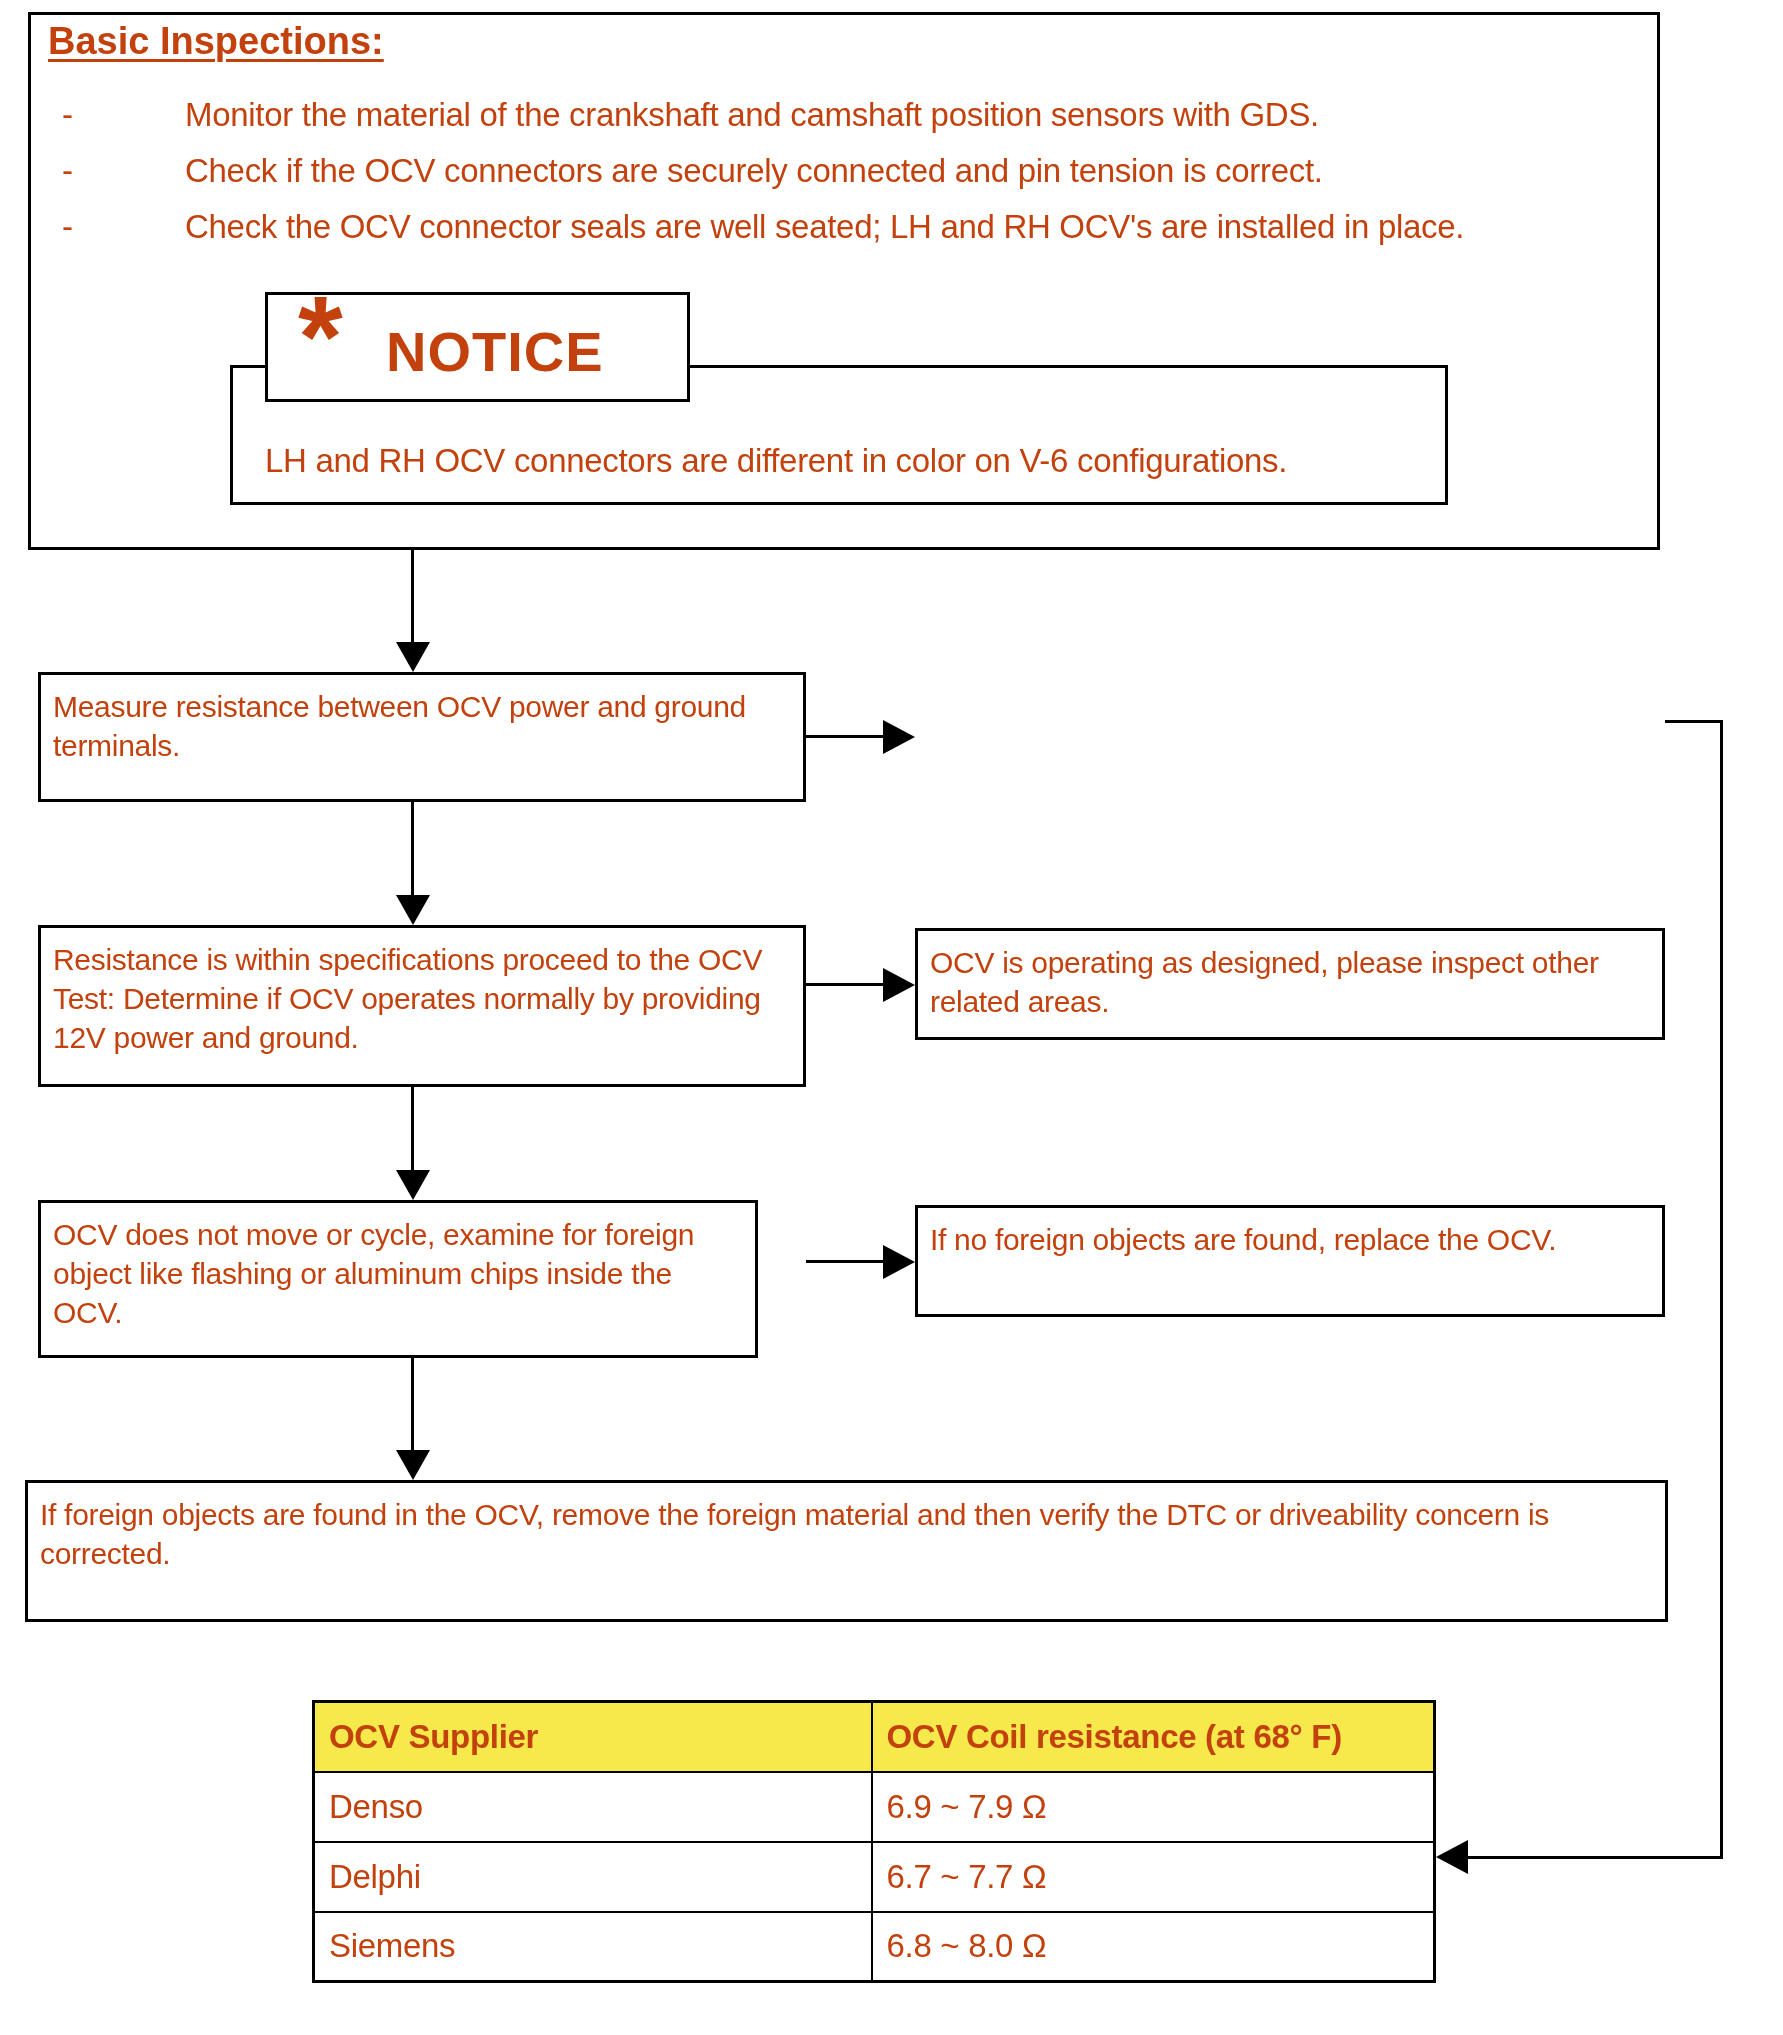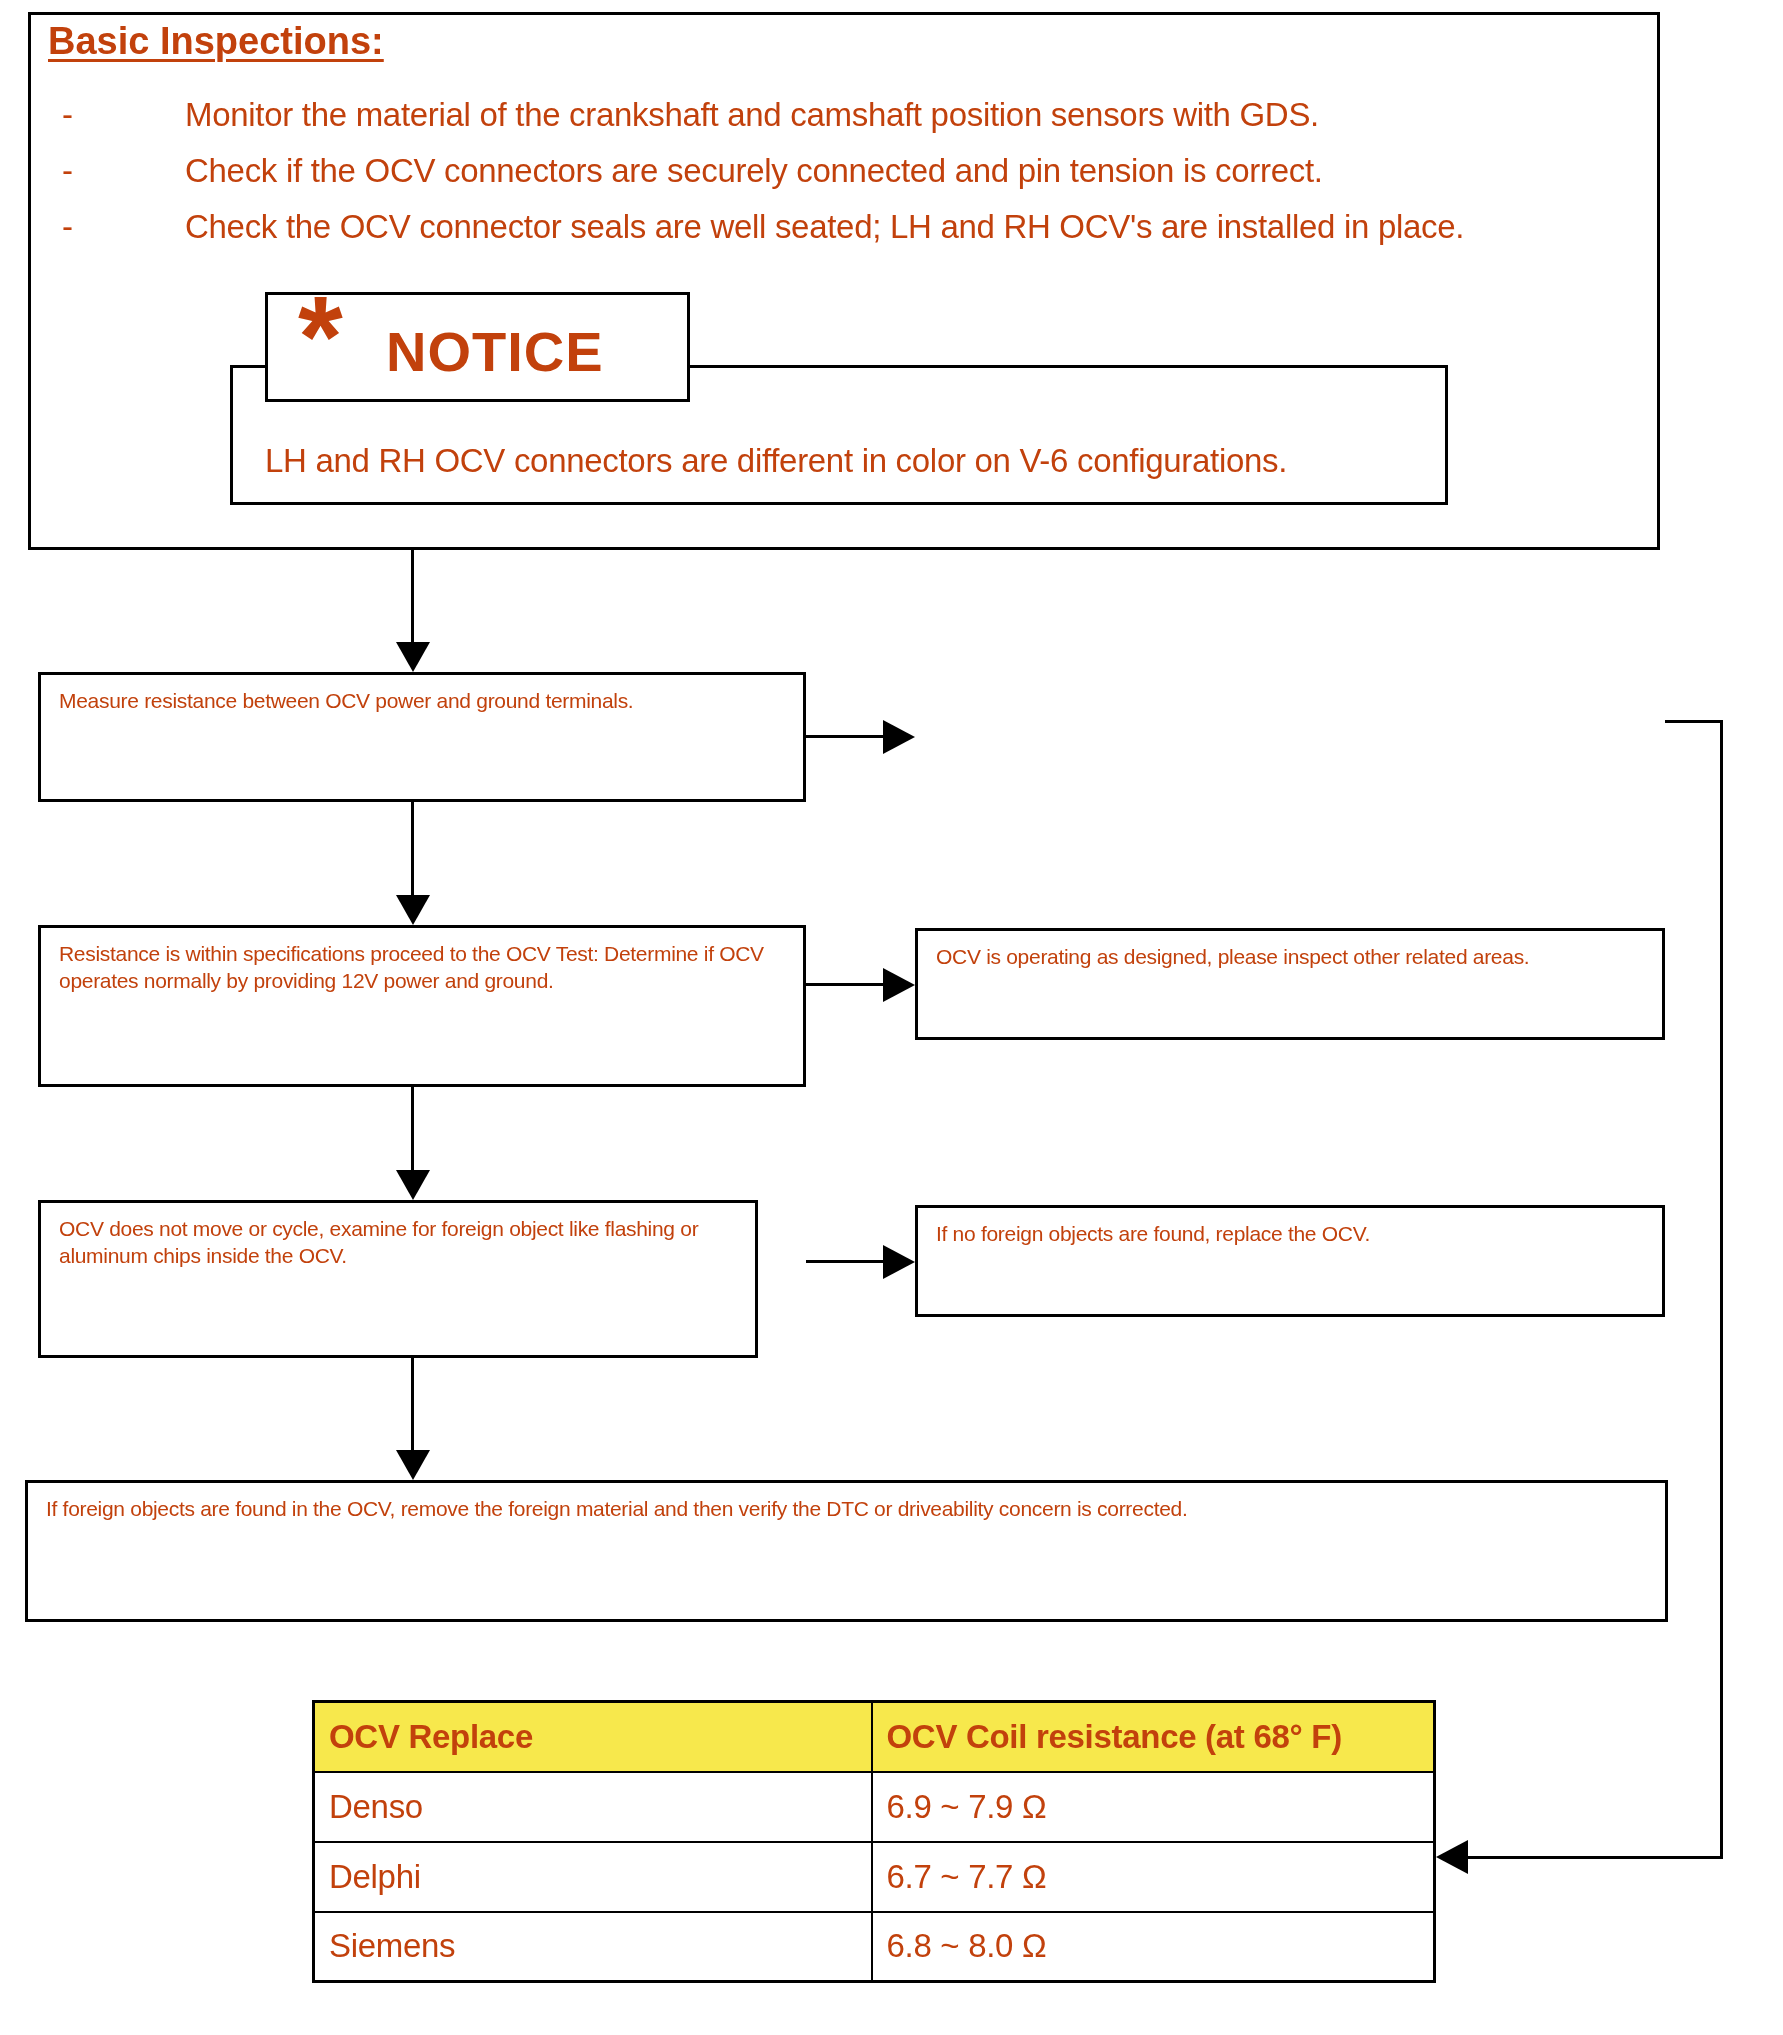--- a/index.html
+++ b/index.html
@@ -4,21 +4,21 @@
 <style>
   html, body { margin:0; padding:0; background:#ffffff; }
   .page {
     position:relative; width:1783px; height:2035px; background:#ffffff;
     font-family:"Liberation Sans","DejaVu Sans",sans-serif; color:#c2410c;
     overflow:hidden;
   }
   .frame { position:absolute; border:3px solid #000; box-sizing:border-box; background:transparent; }
   .box {
     position:absolute; border:3px solid #000; box-sizing:border-box; background:#fff;
-    padding:12px 18px; font-size:21px; letter-spacing:-0.3px; line-height:1.30;
+    padding:12px 12px; font-size:30px; letter-spacing:-0.3px; line-height:1.30;
   }
   .title {
     position:absolute; font-size:38px; font-weight:700;
     text-decoration:underline; text-decoration-thickness:3px; text-underline-offset:5px;
   }
   .bullet { position:absolute; display:flex; font-size:33px; letter-spacing:-0.3px; white-space:nowrap; }
   .bullet .dash { width:123px; flex:0 0 123px; }
   .notice-label-box {
     position:absolute; border:3px solid #000; box-sizing:border-box; background:#fff; z-index:2;
   }
@@ -101,21 +101,21 @@
   <div class="box" style="left:915px; top:1205px; width:750px; height:112px;">If no foreign objects are found, replace the OCV.</div>
 
   <div class="vline" style="left:411px; top:1358px; height:92px;"></div>
   <div class="arr-down" style="left:396px; top:1450px;"></div>
 
   <div class="box" style="left:25px; top:1480px; width:1643px; height:142px;">If foreign objects are found in the OCV, remove the foreign material and then verify the DTC or driveability concern is corrected.</div>
 
   <table class="spec">
     <tbody>
         <tr style="background-color: rgb(247, 232, 76);">
-      <th class="col-supplier">OCV Replace</th>
+      <th class="col-supplier">OCV Supplier</th>
       <th>OCV Coil resistance (at 68° F)</th>
     </tr>
     <tr>
       <td>Denso</td>
       <td>6.9 ~ 7.9 Ω</td>
     </tr>
     <tr>
       <td>Delphi</td>
       <td>6.7 ~ 7.7 Ω</td>
     </tr>

